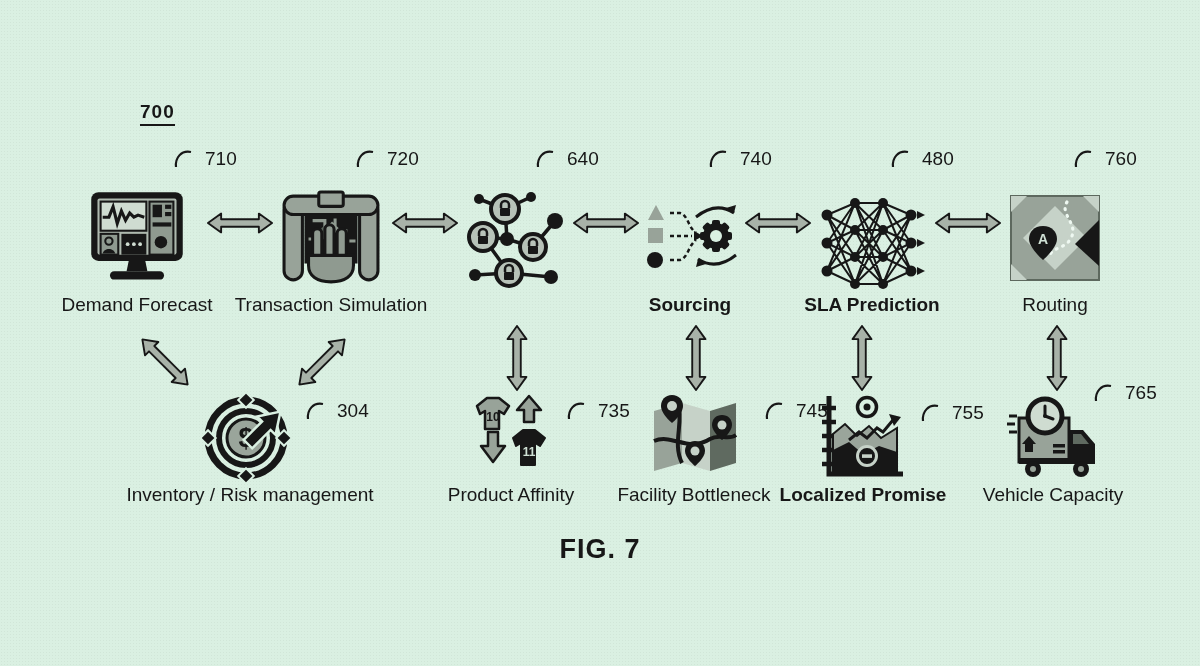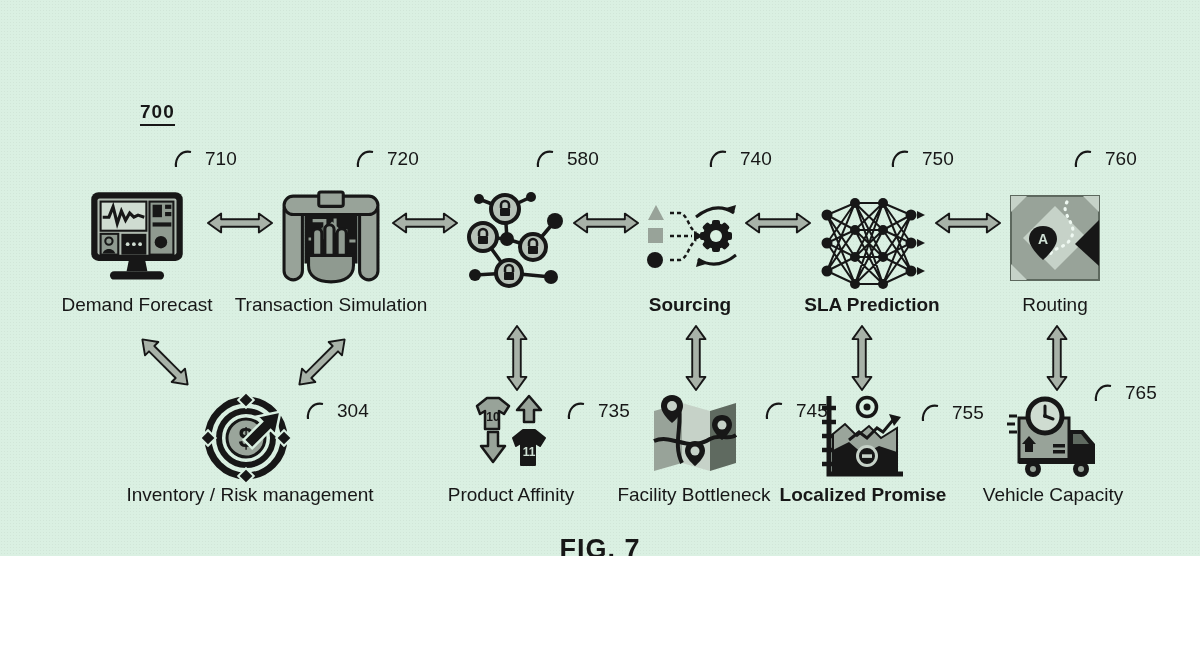--- a/index.html
+++ b/index.html
@@ -1,18 +1,18 @@
 <!DOCTYPE html>
 <html><head>
 <meta charset="utf-8">
 <style>
   html,body{margin:0;padding:0;}
   .canvas{
     position:relative;
-    width:1200px;height:556px;
+    width:1200px;height:666px;
     background:#daf0e2;
     background-image:radial-gradient(rgba(0,0,0,0.045) 1px, transparent 1px);
     background-size:3px 3px;
     font-family:"Liberation Sans", sans-serif;
     color:#171717;
     overflow:hidden;
   }
   .diagram-number{
     position:absolute;left:140px;top:101px;
     font-size:19px;font-weight:bold;letter-spacing:1px;
@@ -103,21 +103,21 @@
       </svg>
     </div>
     <div class="node-label">Transaction Simulation</div>
   </div>
 
   <div class="main-node" style="left:407px">
     <div class="ref">
       <svg class="swoosh" width="20" height="20" viewBox="0 0 20 20">
           <path d="M18,4 C8,2 2,10 3,19" stroke="#171717" stroke-width="2.2" fill="none"></path>
         </svg>
-      <span>580</span>
+      <span>640</span>
     </div>
     <div class="icon-wrap">
       <svg width="100" height="106" viewBox="0 0 100 106">
         <path d="M38,24 L12,14 M38,24 L64,12 M88,36 L66,62 M40,54 L38,24 M40,54 L16,52 M40,54 L66,62 M16,52 L42,88 M42,88 L8,90 M42,88 L84,92" stroke="#171717" stroke-width="3.5" fill="none"></path>
         <circle cx="12" cy="14" r="5" fill="#171717"></circle>
         <circle cx="64" cy="12" r="5" fill="#171717"></circle>
         <circle cx="88" cy="36" r="8" fill="#171717"></circle>
         <circle cx="40" cy="54" r="7" fill="#171717"></circle>
         <circle cx="8" cy="90" r="6" fill="#171717"></circle>
         <circle cx="84" cy="92" r="7" fill="#171717"></circle>
@@ -174,21 +174,21 @@
       </svg>
     </div>
     <div class="node-label bold">Sourcing</div>
   </div>
 
   <div class="main-node" style="left:762px">
     <div class="ref">
       <svg class="swoosh" width="20" height="20" viewBox="0 0 20 20">
           <path d="M18,4 C8,2 2,10 3,19" stroke="#171717" stroke-width="2.2" fill="none"></path>
         </svg>
-      <span>750</span>
+      <span>480</span>
     </div>
     <div class="icon-wrap">
       <svg width="106" height="106" viewBox="0 0 106 106">
         <path d="M8,30L36,18M8,30L36,45M8,30L36,72M8,30L36,99M8,58L36,18M8,58L36,45M8,58L36,72M8,58L36,99M8,86L36,18M8,86L36,45M8,86L36,72M8,86L36,99" stroke="#171717" stroke-width="2" fill="none"></path>
         <path d="M36,18L64,18M36,18L64,45M36,18L64,72M36,18L64,99M36,45L64,18M36,45L64,45M36,45L64,72M36,45L64,99M36,72L64,18M36,72L64,45M36,72L64,72M36,72L64,99M36,99L64,18M36,99L64,45M36,99L64,72M36,99L64,99" stroke="#171717" stroke-width="2" fill="none"></path>
         <path d="M64,18L92,30M64,18L92,58M64,18L92,86M64,45L92,30M64,45L92,58M64,45L92,86M64,72L92,30M64,72L92,58M64,72L92,86M64,99L92,30M64,99L92,58M64,99L92,86" stroke="#171717" stroke-width="2" fill="none"></path>
         <g fill="#171717">
           <circle cx="8" cy="30" r="5.5"></circle>
             <circle cx="8" cy="58" r="5.5"></circle>
             <circle cx="8" cy="86" r="5.5"></circle>

